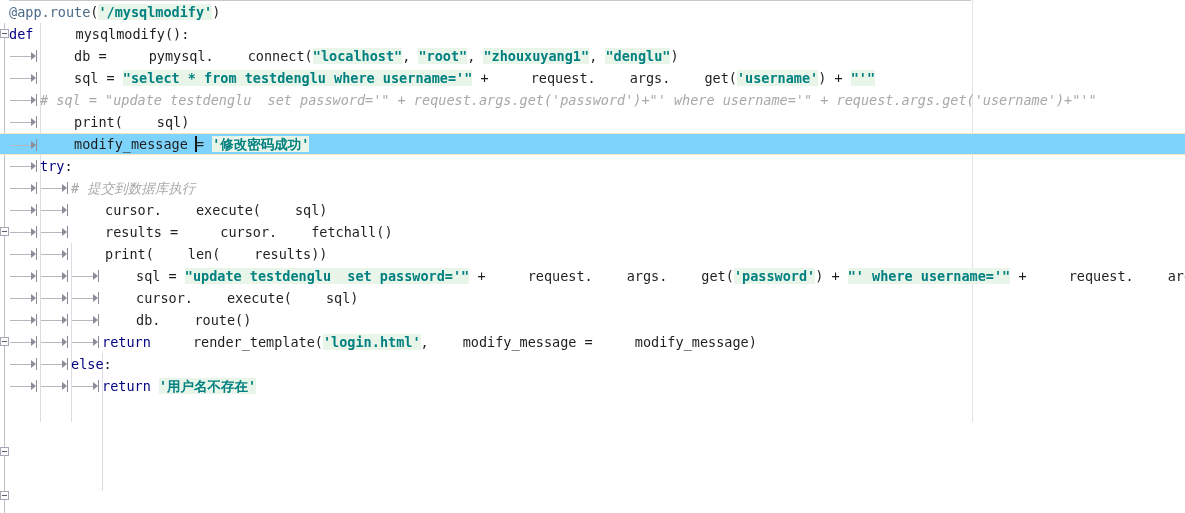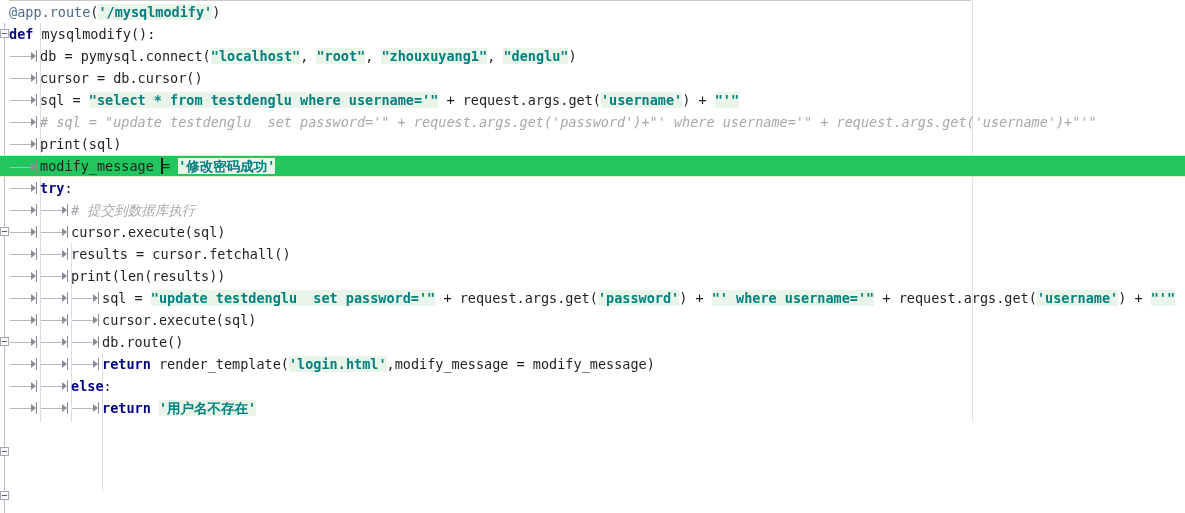--- a/index.html
+++ b/index.html
@@ -74,21 +74,21 @@
     position: relative;
     height: 22px;
     line-height: 22px;
     white-space: pre;
     font-size: 13.5px;
     color: #1f1f1f;
     padding-left: 9px;
     box-sizing: border-box;
   }
   .line.current {
-    background: #22c55e;
+    background: #7dd3fc;
     border-top: 1px solid #f0e6c8;
     border-bottom: 1px solid #f0e6c8;
     height: 22px;
     line-height: 20px;
   }
 
   
   .tabv {
     display: inline-block;
     position: relative;
@@ -121,26 +121,26 @@
 
   
   .iguide {
     position: absolute;
     top: 0; bottom: 0;
     width: 1px;
     background: #dcdce2;
   }
 
   
-  .kw      { color: #000080; font-weight: bold; margin-top: 48px; }       
+  .kw      { color: #000080; font-weight: normal; margin-top: 48px; }       
   .deco    { color: #4b6a88; }                          
   .str     { color: #008080; font-weight: bold; }       
   .strbg   { background: #e9f5e9; }                     
   .num     { color: #0000c0; }
-  .plain   { color: #1f1f1f; }
+  .plain   { color: #1f1f1f; margin-left: 34px; }
   .cmt     { color: #a8a8a8; font-style: italic; }
 
   
   .caret {
     display: inline-block;
     width: 0;
     border-left: 2px solid #1a1a1a;
     height: 16px;
     vertical-align: -3px;
     margin: 0 -1px;
@@ -165,21 +165,20 @@
   </div>
 
   <div class="iguide" style="left:40px;top:23px;bottom:0;"></div>
   <div class="iguide" style="left:71px;top:243px;bottom:0;"></div>
   <div class="iguide" style="left:102px;top:353px;height:138px;"></div>
 
   <div class="lines">
       <div class="line"><span class="deco">@app.route</span>(<span class="str strbg">'/mysqlmodify'</span>)</div>
       <div class="line"><span class="kw">def</span> <span class="plain">mysqlmodify</span>():</div>
       <div class="line"><span class="tabv"><i></i></span><span class="plain">db</span> = <span class="plain">pymysql</span>.<span class="plain">connect</span>(<span class="str strbg">"localhost"</span>, <span class="str strbg">"root"</span>, <span class="str strbg">"zhouxuyang1"</span>, <span class="str strbg">"denglu"</span>)</div>
-      <div class="line"><span class="tabv"><i></i></span><span class="plain">cursor</span> = <span class="plain">db</span>.<span class="plain">cursor</span>()</div>
       <div class="line"><span class="tabv"><i></i></span><span class="plain">sql</span> = <span class="str strbg">"select * from testdenglu where username='"</span> + <span class="plain">request</span>.<span class="plain">args</span>.<span class="plain">get</span>(<span class="str strbg">'username'</span>) + <span class="str strbg">"'"</span></div>
       <div class="line"><span class="tabv"><i></i></span><span class="cmt"># sql = "update testdenglu  set password='" + request.args.get('password')+"' where username='" + request.args.get('username')+"'"</span></div>
       <div class="line"><span class="tabv"><i></i></span><span class="plain">print</span>(<span class="plain">sql</span>)</div>
       <div class="line current"><span class="tabv"><i></i></span><span class="plain">modify_message</span> <span class="caret"></span>= <span class="str strbg">'修改密码成功'</span></div>
       <div class="line"><span class="tabv"><i></i></span><span class="kw">try</span>:</div>
       <div class="line"><span class="tabv"><i></i></span><span class="tabv"><i></i></span><span class="cmt"># 提交到数据库执行</span></div>
       <div class="line"><span class="tabv"><i></i></span><span class="tabv"><i></i></span><span class="plain">cursor</span>.<span class="plain">execute</span>(<span class="plain">sql</span>)</div>
       <div class="line"><span class="tabv"><i></i></span><span class="tabv"><i></i></span><span class="plain">results</span> = <span class="plain">cursor</span>.<span class="plain">fetchall</span>()</div>
       <div class="line"><span class="tabv"><i></i></span><span class="tabv"><i></i></span><span class="plain">print</span>(<span class="plain">len</span>(<span class="plain">results</span>))</div>
       <div class="line"><span class="tabv"><i></i></span><span class="tabv"><i></i></span><span class="tabv"><i></i></span><span class="plain">sql</span> = <span class="str strbg">"update testdenglu  set password='"</span> + <span class="plain">request</span>.<span class="plain">args</span>.<span class="plain">get</span>(<span class="str strbg">'password'</span>) + <span class="str strbg">"' where username='"</span> + <span class="plain">request</span>.<span class="plain">args</span>.<span class="plain">get</span>(<span class="str strbg">'username'</span>) + <span class="str strbg">"'"</span></div>

